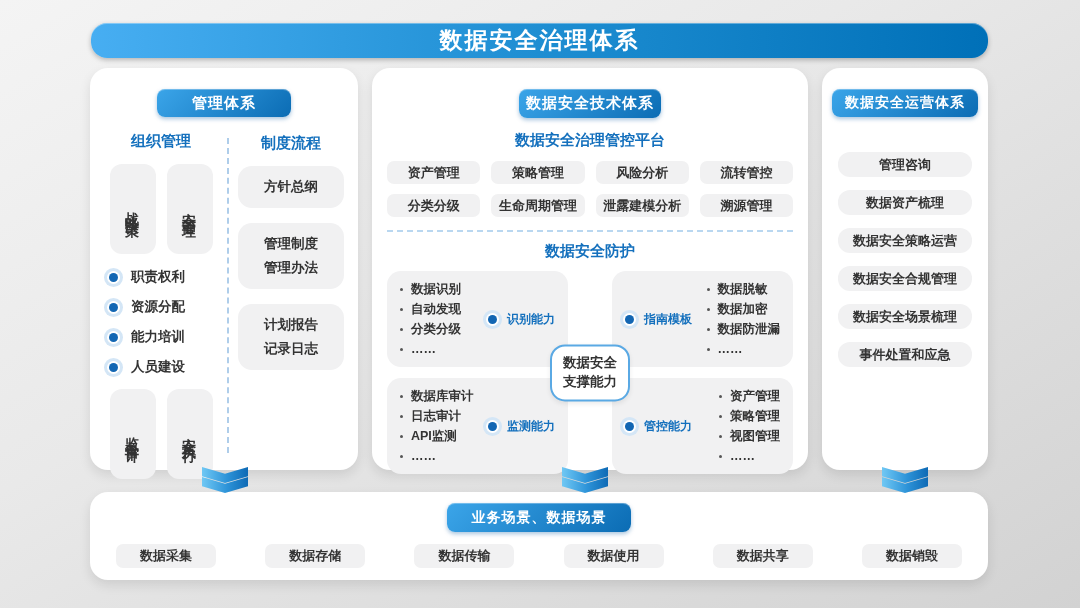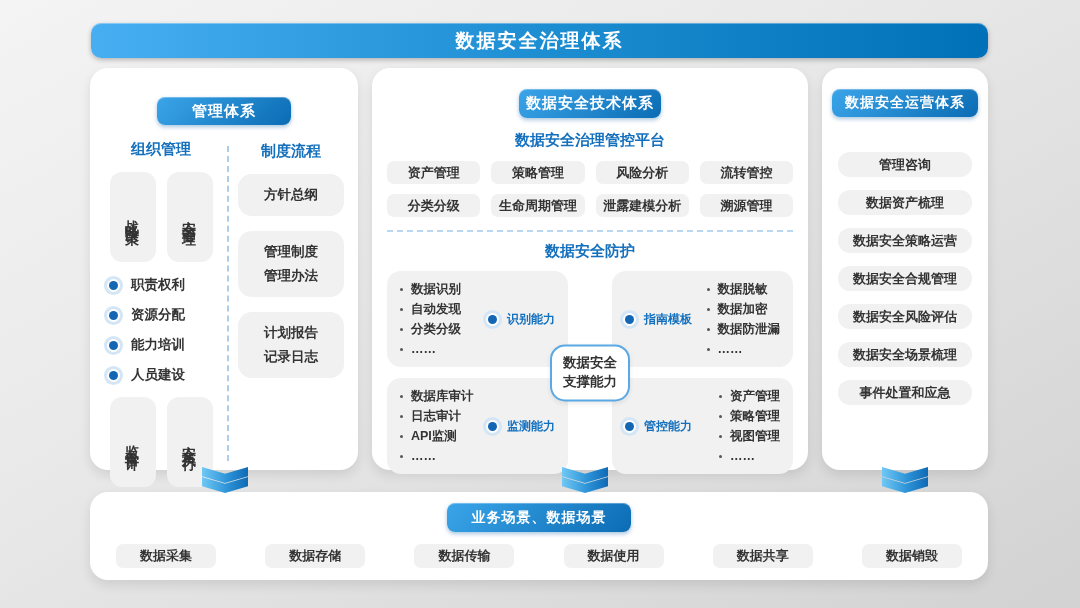--- a/index.html
+++ b/index.html
@@ -8,22 +8,22 @@
     font-family:"Liberation Sans", sans-serif;
     background:linear-gradient(150deg,#f4f4f4 0%,#e9e9e9 40%,#d2d2d2 100%);
     overflow:hidden;
   }
   .stage { position:relative; width:1080px; height:608px; }
 
   
   .banner {
     position:absolute; left:91px; top:23px; width:897px; height:35px;
     background:linear-gradient(90deg,#47aef2 0%,#1e8ed2 50%,#0070b8 100%);
-    border-radius:10px; display:flex; align-items:center; justify-content:center;
-    color:#fff; font-size:19px; font-weight:bold; letter-spacing:2px;
+    border-radius:16px; display:flex; align-items:center; justify-content:center;
+    color:#fff; font-size:23px; font-weight:bold; letter-spacing:2px;
     box-shadow:0 2px 5px rgba(0,0,0,.25), inset 0 1px 0 rgba(255,255,255,.35);
   }
 
   
   .panel {
     position:absolute; background:#fff; border-radius:18px;
     box-shadow:0 5px 12px rgba(0,0,0,.10);
   }
   .panel-left   { left:90px;  top:68px;  width:268px; height:402px; }
   .panel-middle { left:372px; top:68px;  width:436px; height:402px; }
@@ -42,21 +42,21 @@
   
   .pill {
     background:#f1f1f2; border-radius:8px; color:#333; font-weight:bold;
     display:flex; align-items:center; justify-content:center; white-space:nowrap;
   }
 
   .blue-title { color:#1470bd; font-weight:bold; text-align:center; white-space:nowrap; }
 
   
   .panel-left { padding-top:21px; }
-  .left-hdr { width:134px; height:28px; margin:8px auto; font-size:15px; }
+  .left-hdr { width:134px; height:28px; margin:0 auto; font-size:15px; }
   .left-cols { display:flex; margin-top:15px; padding:0 13px; height:325px; }
   .org-col { width:116px; display:flex; flex-direction:column; align-items:center; }
   .col-divider { border-left:2px dashed #aecdea; margin:6px 8px 4px 8px; }
   .proc-col { flex:1; display:flex; flex-direction:column; align-items:center; gap:15px; }
   .col-title { font-size:15px; margin-bottom:13px; }
   .vrow { display:flex; gap:11px; }
   .vbox {
     width:46px; height:90px; background:#f1f1f2; border-radius:12px;
     display:flex; align-items:center; justify-content:center;
   }
@@ -328,21 +328,20 @@
     </div>
   </div>
 
   <div class="panel panel-right">
     <div class="hdr-btn right-hdr">数据安全运营体系</div>
     <div class="right-items">
       <div class="pill">管理咨询</div>
       <div class="pill">数据资产梳理</div>
       <div class="pill">数据安全策略运营</div>
       <div class="pill">数据安全合规管理</div>
-      <div class="pill">数据安全风险评估</div>
       <div class="pill">数据安全场景梳理</div>
       <div class="pill">事件处置和应急</div>
     </div>
   </div>
 
   <div class="chev-stack chev-left">
     <div class="chev"></div>
       <div class="chev"></div>
   </div>
   <div class="chev-stack chev-center">

